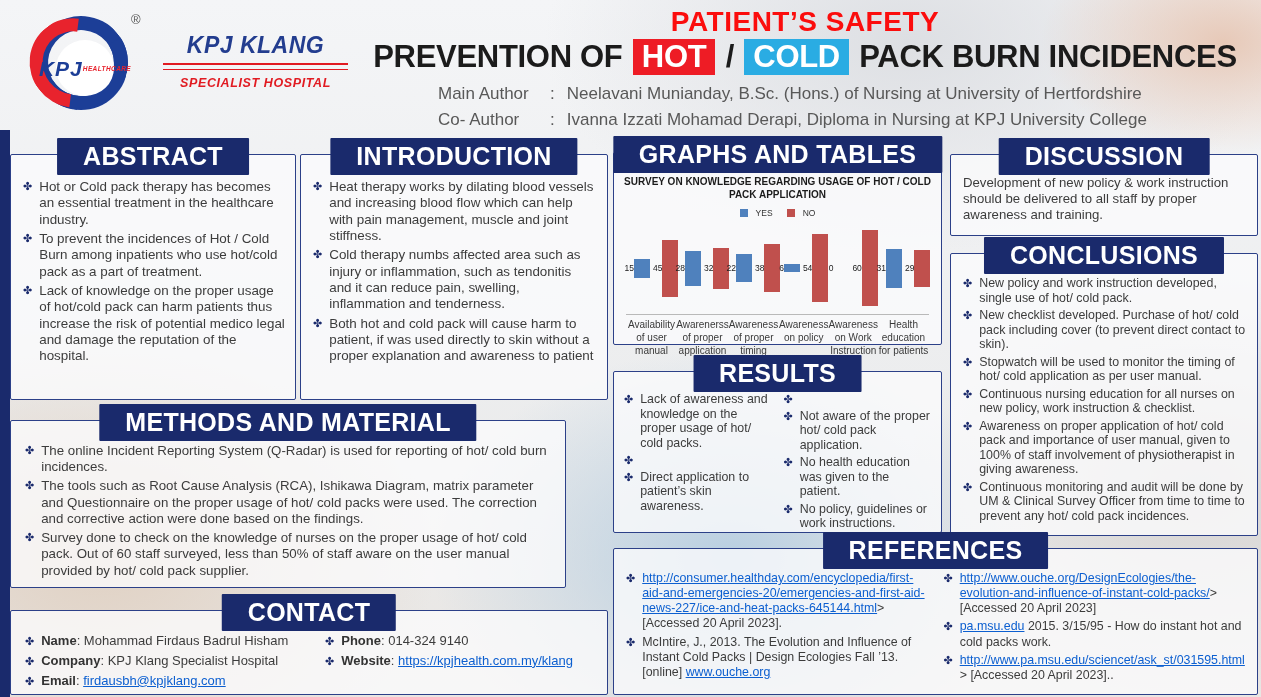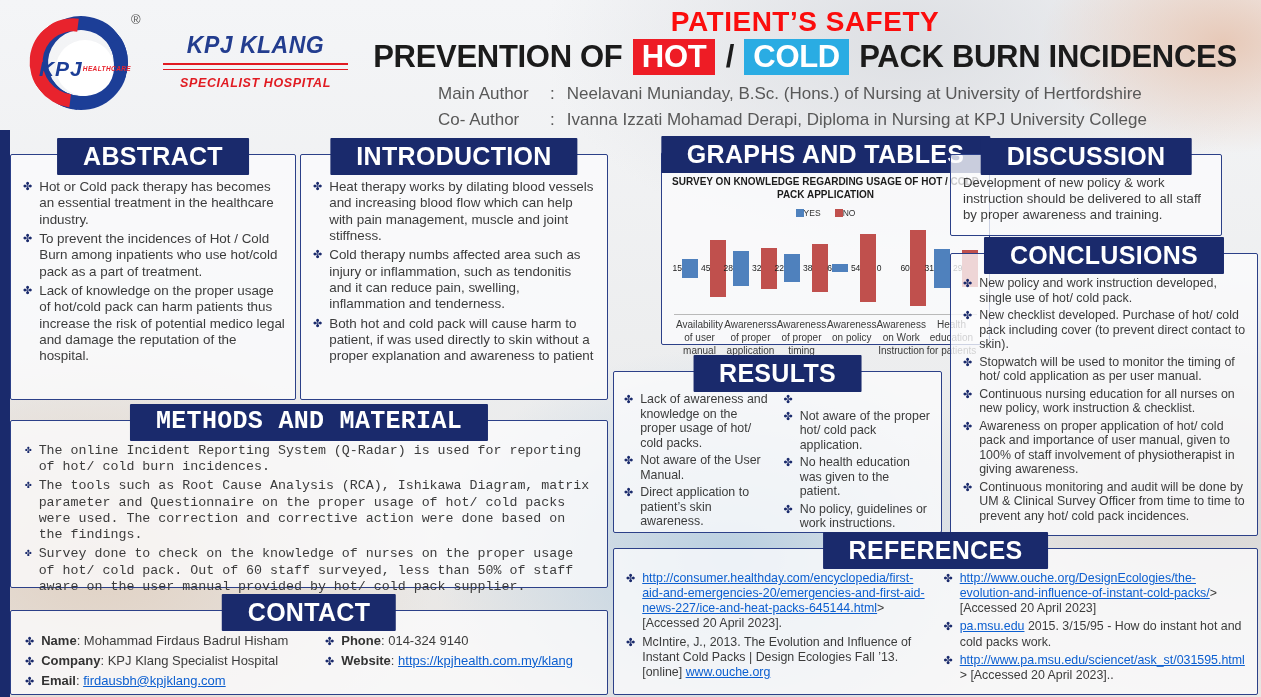--- a/index.html
+++ b/index.html
@@ -47,21 +47,21 @@
   .bullet{color:#1a2a6c;font-size:11px;flex:0 0 auto;margin-top:1px;line-height:inherit;}
   .seg-link{color:#0c5fd0;text-decoration:underline;cursor:pointer;}
   .seg-b{font-weight:bold;color:#333;}
   .fs-abstract{font-size:13.4px;line-height:1.22;}
   .fs-small{font-size:12.4px;line-height:1.17;}
   .two-col{display:flex;gap:10px;}
   .col{flex:1;}
   
   .chart-title{font-size:10px;font-weight:bold;color:#1b1b1b;text-align:center;line-height:1.3;margin-top:2px;}
   .chart-legend{display:flex;justify-content:center;gap:14px;margin-top:7px;font-size:8.5px;color:#333;}
-  .lg-item{display:flex;align-items:center;gap:0;}
+  .lg-item{display:flex;align-items:center;gap:8px;}
   .lg-swatch{width:8px;height:8px;display:inline-block;}
   .chart-plot{position:relative;display:flex;justify-content:space-between;padding:0 6px;margin-top:4px;}
   .axis-line{position:absolute;left:6px;right:6px;top:92px;height:1px;background:#b9b9b9;}
   .bar-group{display:flex;flex-direction:column;align-items:center;width:51px;}
   .bars{height:92px;display:flex;align-items:flex-end;gap:3px;}
   .bar-col{display:flex;align-items:center;justify-content:flex-end;height:100%;}
   .bar-val{font-size:8.5px;color:#222;margin-bottom:1px;}
   .bar{width:16px;}
   .bar-cat{font-size:10px;color:#3a3a3a;text-align:center;line-height:1.3;margin-top:4px;}
   
@@ -146,21 +146,21 @@
         <span class="bullet">✤</span>
         <span>Cold therapy numbs affected area such as injury or inflammation, such as tendonitis and it can reduce pain, swelling, inflammation and tenderness.</span>
       </div>
         <div class="b-item">
         <span class="bullet">✤</span>
         <span>Both hot and cold pack will cause harm to patient, if was used directly to skin without a proper explanation and awareness to patient</span>
       </div>
       </div>
   </div>
 
-  <div class="box" style="left:613px;top:152px;width:329px;height:193px;margin-left:48px;">
+  <div class="box" style="left:613px;top:152px;width:329px;height:193px;">
     <div class="pill">GRAPHS AND TABLES</div>
     <div class="box-content" style="padding:20px 6px 2px 6px;">
       <div class="chart-title">SURVEY ON KNOWLEDGE REGARDING USAGE OF HOT / COLD PACK APPLICATION</div>
       <div class="chart-legend">
           <span class="lg-item">
             <span class="lg-swatch" style="background: rgb(79, 129, 189);"></span>
             <span>YES</span>
           </span>
           <span class="lg-item">
             <span class="lg-swatch" style="background: rgb(192, 80, 77);"></span>
@@ -244,21 +244,21 @@
                 <div class="bar-val">29</div>
                 <div class="bar" style="height: 37px; background: rgb(192, 80, 77);"></div>
               </div>
             </div>
             <div class="bar-cat">Health education for patients</div>
           </div>
         </div>
     </div>
   </div>
 
-  <div class="box" style="left:950px;top:154px;width:272px;height:82px;">
+  <div class="box" style="left:950px;top:154px;width:308px;height:82px;">
     <div class="pill">DISCUSSION</div>
     <div class="box-content" style="padding:20px 10px 4px 12px;font-size:13.2px;line-height:1.22;color:#3c3c3c;">
       <span>Development of new policy &amp; work instruction should be delivered to all staff by proper awareness and training.</span>
     </div>
   </div>
 
   <div class="box" style="left:950px;top:253px;width:308px;height:283px;">
     <div class="pill">CONCLUSIONS</div>
     <div class="box-content fs-small" style="padding:22px 8px 4px 12px;">
 
@@ -282,21 +282,21 @@
         <span class="bullet">✤</span>
         <span>Awareness on proper application of hot/ cold pack and importance of user manual, given to 100% of staff involvement of physiotherapist in giving awareness.</span>
       </div>
         <div class="b-item">
         <span class="bullet">✤</span>
         <span>Continuous monitoring and audit will be done by UM &amp; Clinical Survey Officer from time to time to prevent any hot/ cold pack incidences.</span>
       </div>
       </div>
   </div>
 
-  <div class="box" style="left:10px;top:420px;width:598px;height:168px;font-family:Liberation Mono, monospace;">
+  <div class="box" style="left:10px;top:420px;width:556px;height:168px;">
     <div class="pill">METHODS AND MATERIAL</div>
     <div class="box-content" style="padding:22px 12px 4px 14px;font-size:13.3px;line-height:1.22;">
 
     <div class="b-item">
         <span class="bullet">✤</span>
         <span>The online Incident Reporting System (Q-Radar) is used for reporting of hot/ cold burn incidences.</span>
       </div>
         <div class="b-item">
         <span class="bullet">✤</span>
         <span>The tools such as Root Cause Analysis (RCA), Ishikawa Diagram, matrix parameter and Questionnaire on the proper usage of hot/ cold packs were used. The correction and corrective action were done based on the findings.</span>
@@ -313,21 +313,20 @@
     <div class="box-content" style="padding:20px 8px 4px 10px;">
       <div class="two-col">
         <div class="col fs-small">
 
         <div class="b-item">
             <span class="bullet">✤</span>
             <span>Lack of awareness and knowledge on the proper usage of hot/ cold packs.</span>
           </div>
             <div class="b-item">
             <span class="bullet">✤</span>
-            <span>Not aware of the User Manual.</span>
           </div>
             <div class="b-item">
             <span class="bullet">✤</span>
             <span>Direct application to patient’s skin awareness.</span>
           </div>
           </div>
         <div class="col fs-small">
 
         <div class="b-item">
             <span class="bullet">✤</span>

